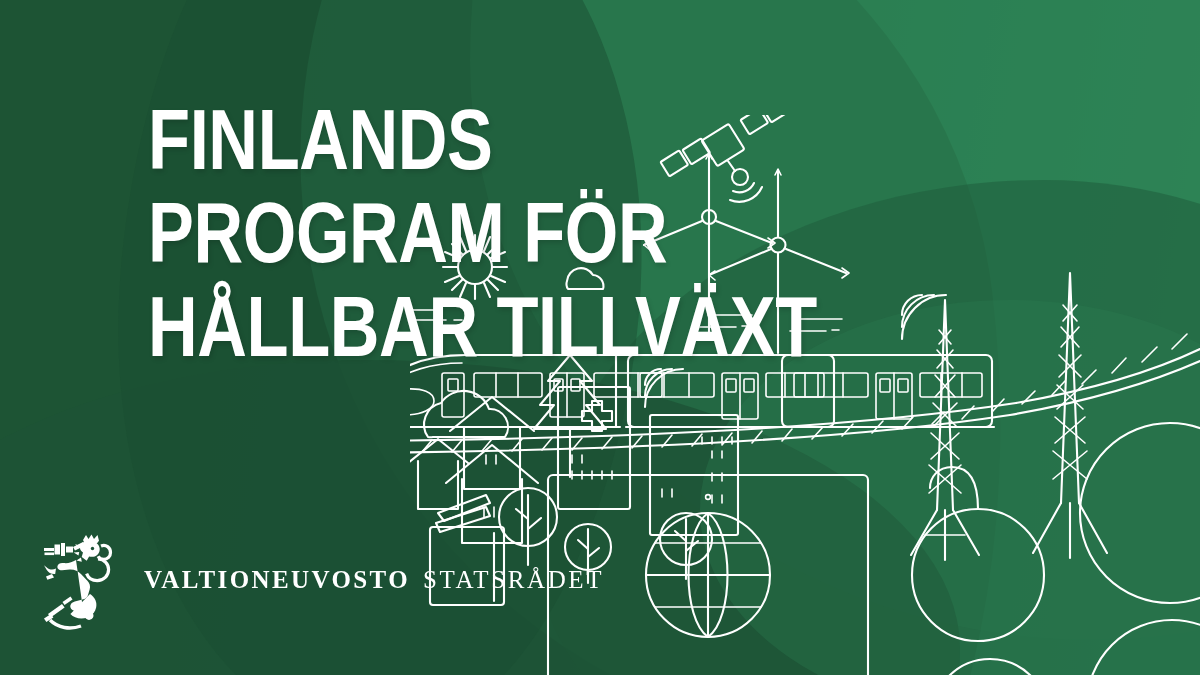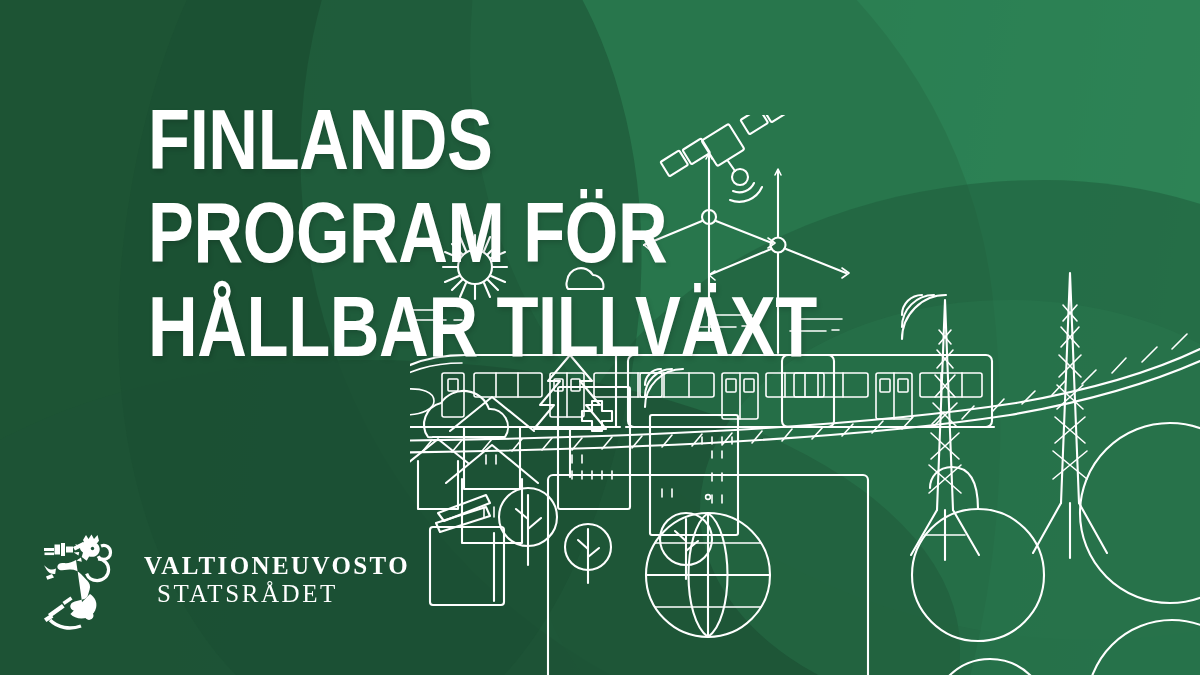--- a/index.html
+++ b/index.html
@@ -103,21 +103,21 @@
   .logo-wrap {
     position: absolute;
     left: 40px;
     bottom: 45px;
     display: flex;
     align-items: center;
     gap: 22px;
     z-index: 40;
   }
   .crest { width: 82px; height: 100px; display:block; }
-  .logo-text { display: flex; flex-direction: column; justify-content: center; }
+  .logo-text { display: flex; flex-direction: row; justify-content: center; }
   .logo-line-1 {
     color: #fff;
     font-family: "Liberation Serif", "DejaVu Serif", serif;
     font-weight: 700;
     font-size: 25px;
     letter-spacing: 2.4px;
     line-height: 1.12;
   }
   .logo-line-2 {
     color: #fff;

